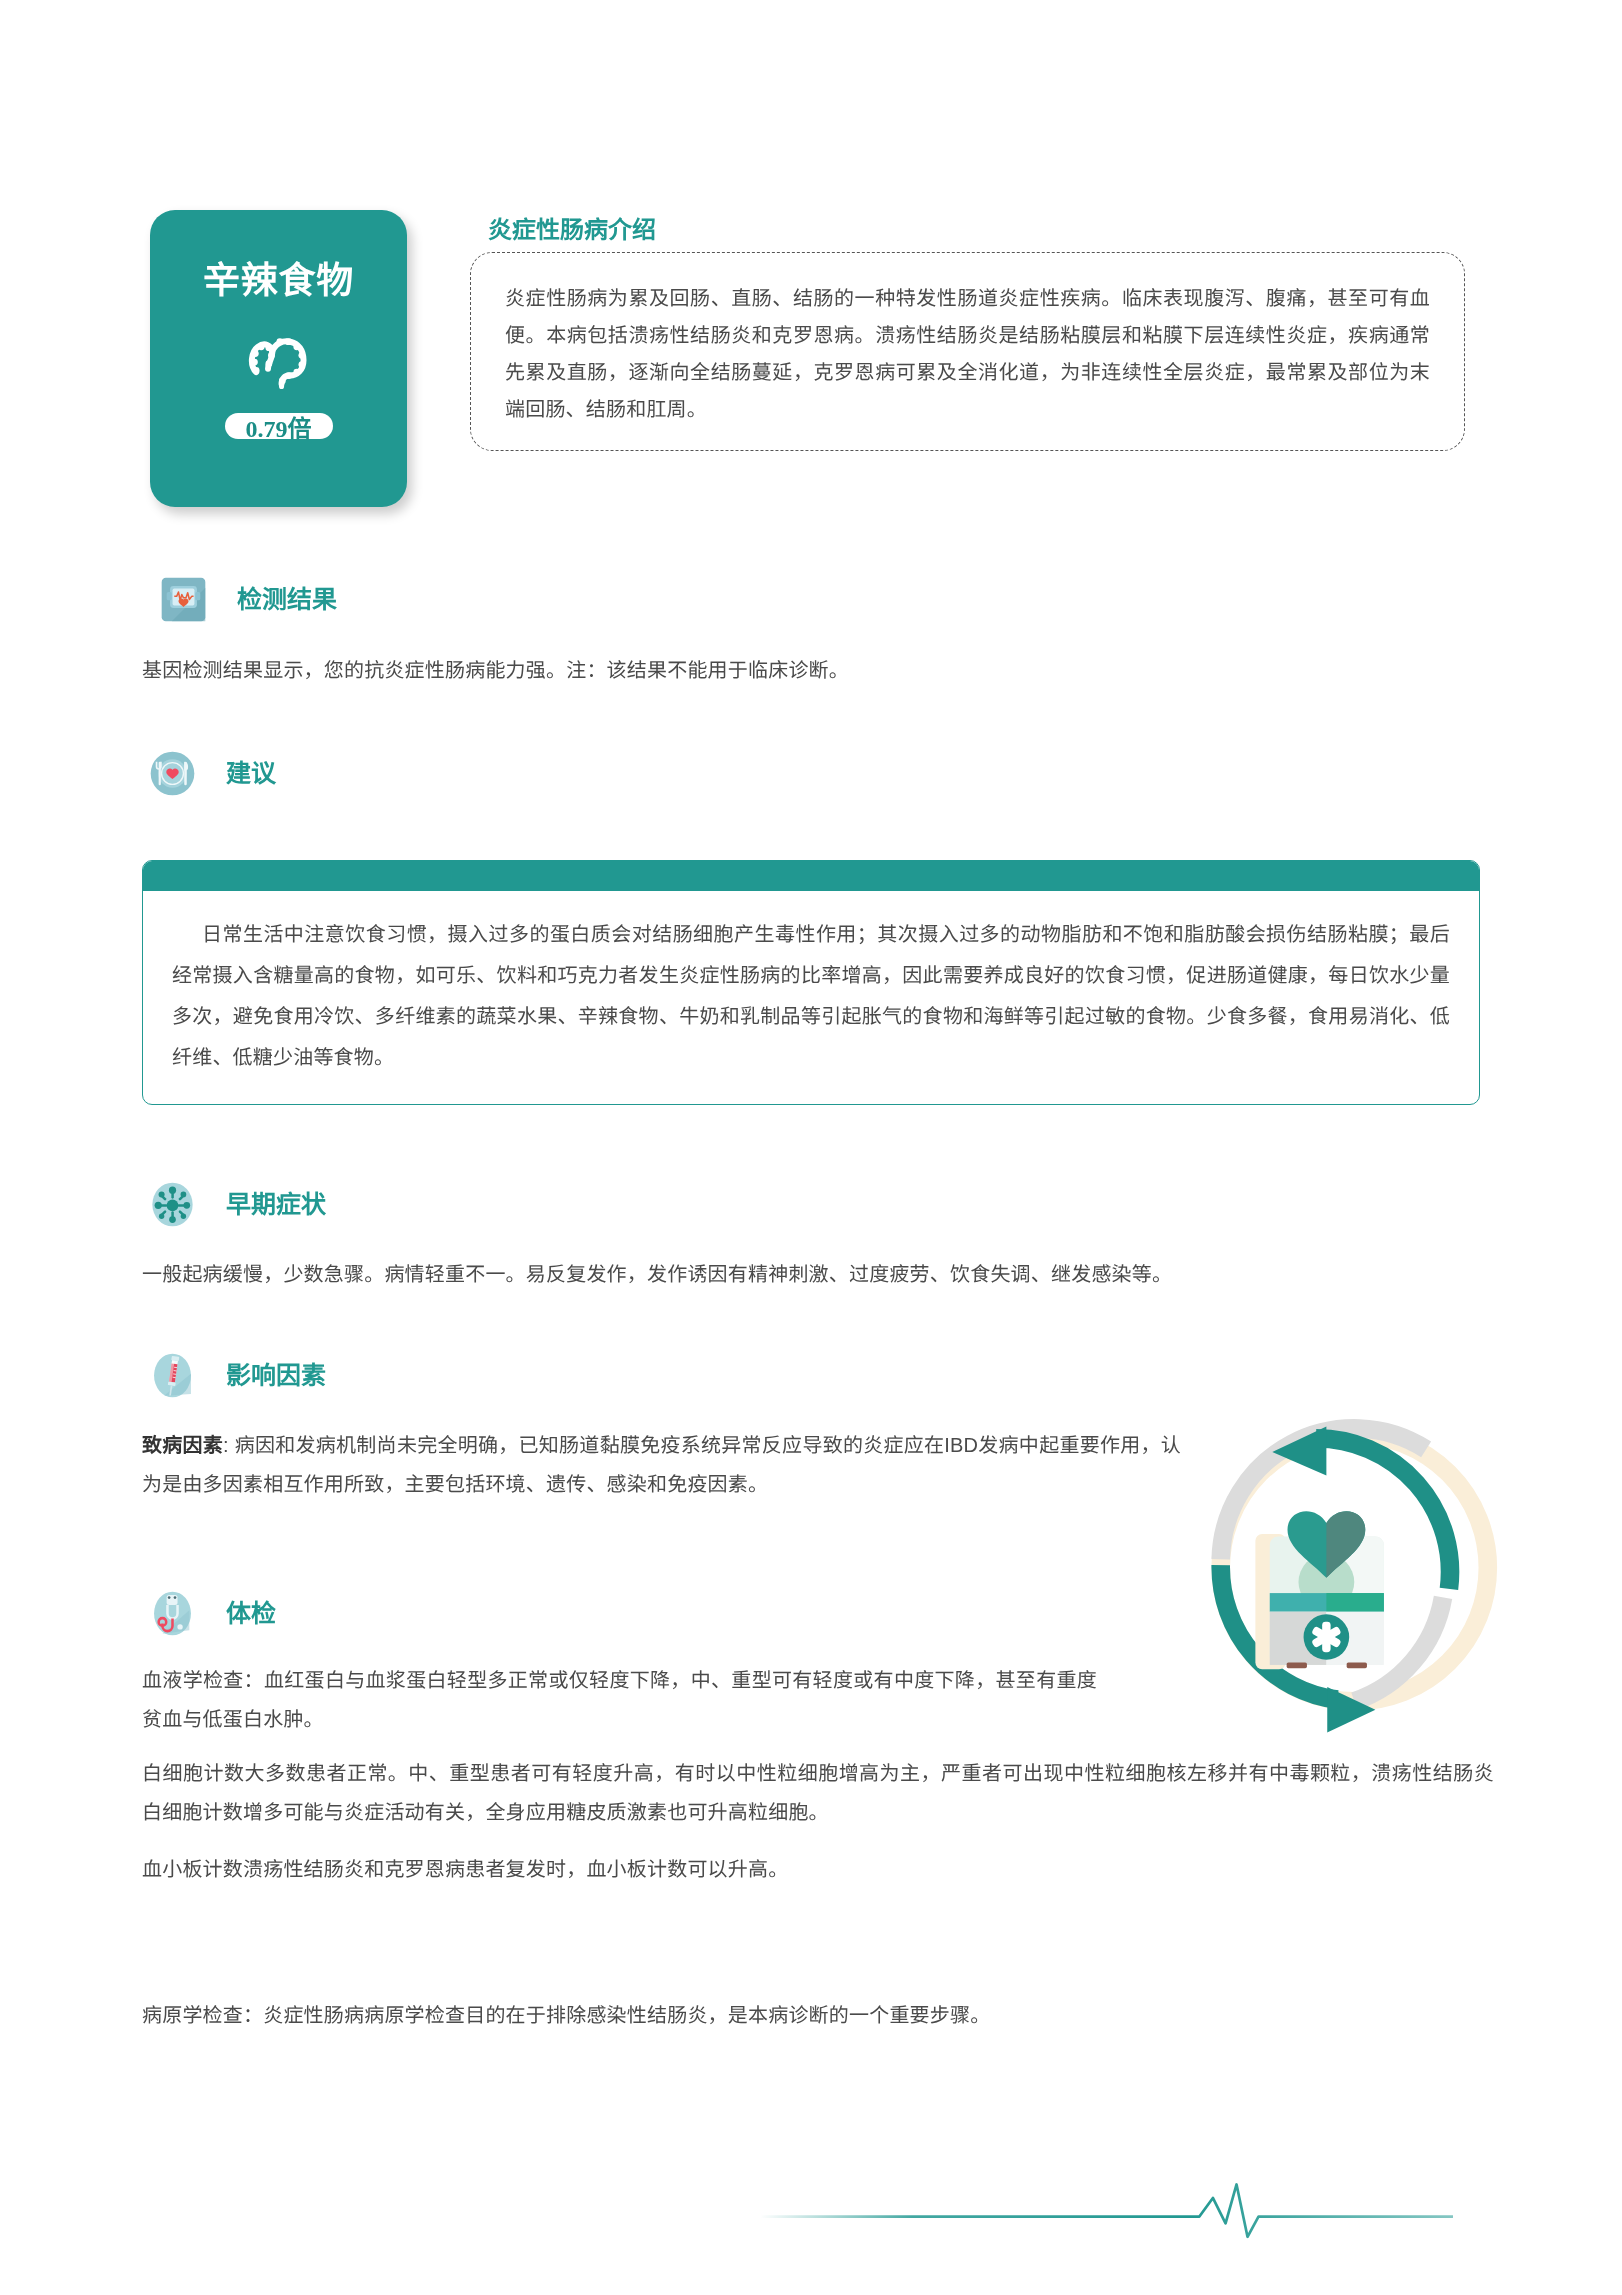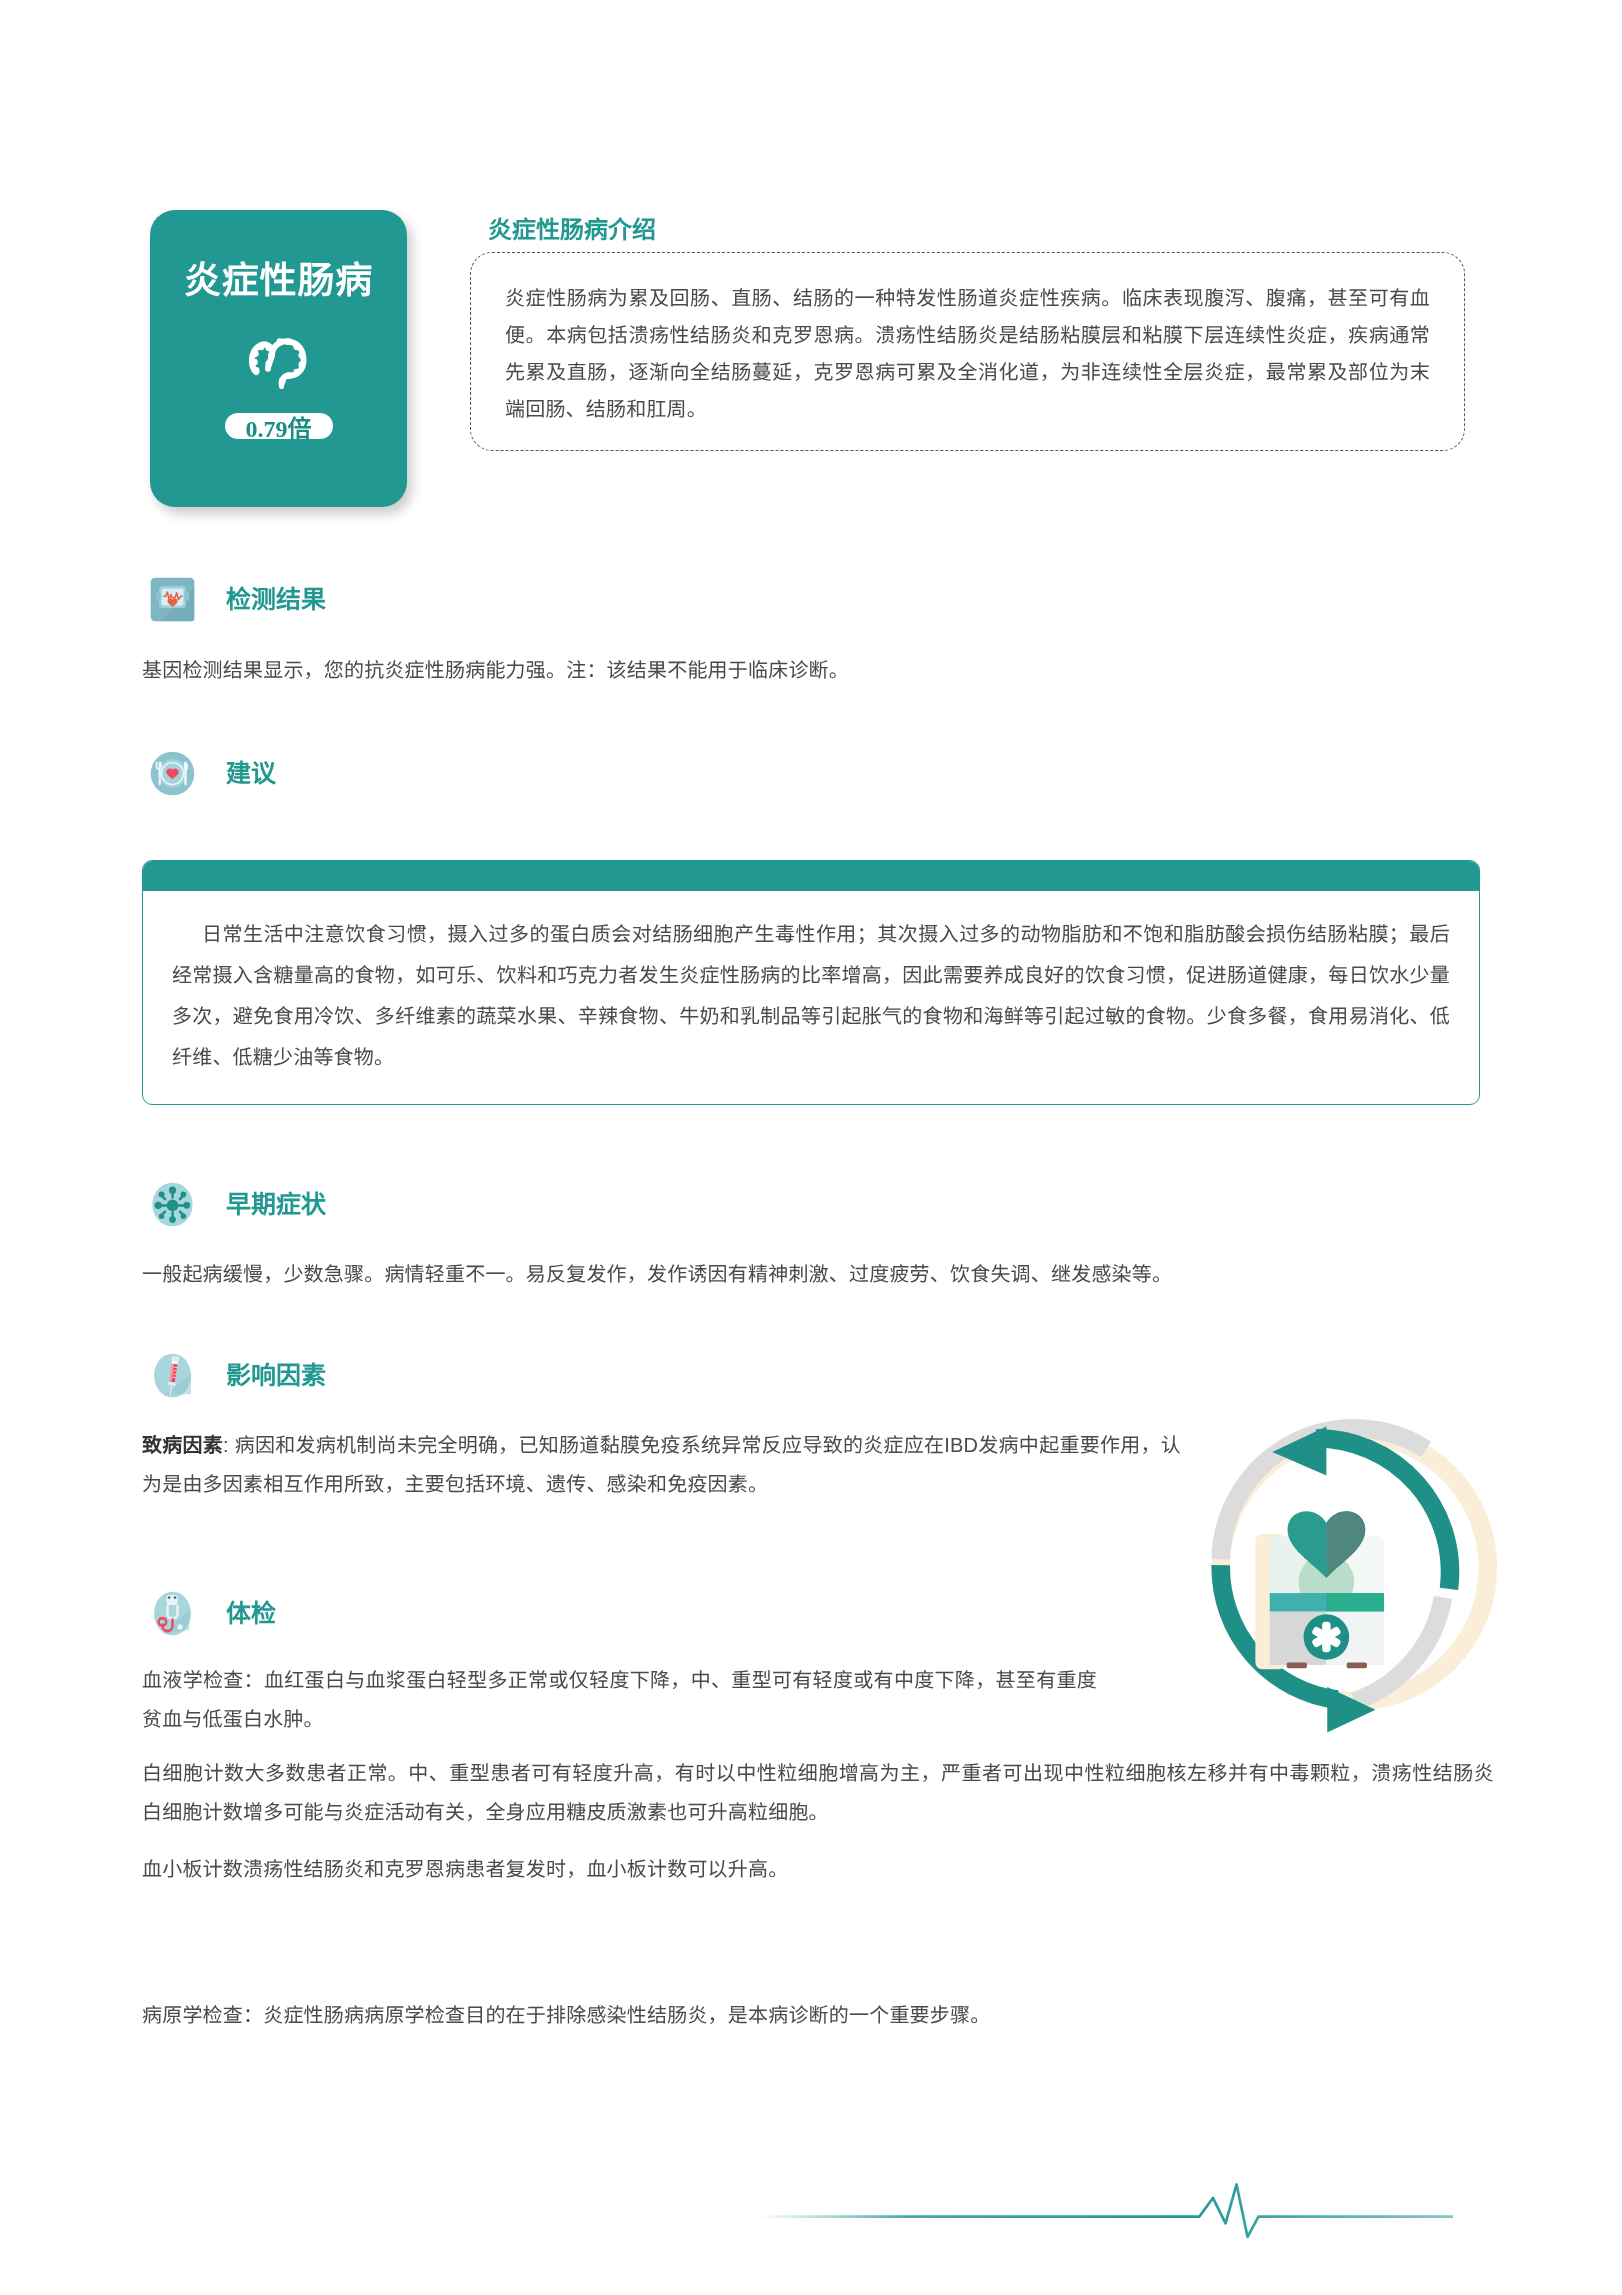--- a/index.html
+++ b/index.html
@@ -173,21 +173,21 @@
     left: 760px;
     top: 17px;
   }
 </style>
 </head>
 <body>
 
 <div class="page">
 
   <div class="disease-card">
-    <div class="disease-name">炎症性肠病</div>
+    <div class="disease-name">辛辣食物</div>
     <div class="intestine-icon">
       <svg viewBox="0 0 78 74" width="66" height="63" aria-hidden="true">
         <g fill="none" stroke="#ffffff" stroke-width="7" stroke-linecap="round" stroke-linejoin="round">
           <path d="M12 52 C4 44 6 28 14 22 C22 16 30 20 31 28 C32 36 26 40 26 48"></path>
           <path d="M31 28 C34 18 44 14 52 16"></path>
           <path d="M52 16 C62 18 68 26 68 38 C68 50 60 56 52 56"></path>
           <path d="M52 56 C45 56 42 60 42 66"></path>
         </g>
         <g fill="#ffffff">
           <circle cx="12" cy="50" r="4"></circle>
@@ -210,21 +210,21 @@
       </svg>
     </div>
     <div class="risk-badge">0.79倍</div>
   </div>
 
   <div class="intro-title">炎症性肠病介绍</div>
   <div class="intro-box">
     <div class="intro-text">炎症性肠病为累及回肠、直肠、结肠的一种特发性肠道炎症性疾病。临床表现腹泻、腹痛，甚至可有血便。本病包括溃疡性结肠炎和克罗恩病。溃疡性结肠炎是结肠粘膜层和粘膜下层连续性炎症，疾病通常先累及直肠，逐渐向全结肠蔓延，克罗恩病可累及全消化道，为非连续性全层炎症，最常累及部位为末端回肠、结肠和肛周。</div>
   </div>
 
-  <div class="section-head" style="left:149px; top:576px;">
+  <div class="section-head" style="left:160px; top:576px;">
     <div class="section-icon">
       <svg viewBox="0 0 56 56" width="47" height="47" aria-hidden="true">
         <rect x="2" y="2" width="52" height="52" rx="5" fill="#7fb6c4"></rect>
         <path d="M54 14 L54 54 L14 54 Z" fill="#6aa5b5" opacity="0.55"></path>
         <rect x="12" y="12" width="32" height="26" rx="4" fill="#9ecfdd"></rect>
         <rect x="8" y="19" width="6" height="10" rx="2" fill="#8cc3d3"></rect>
         <rect x="42" y="19" width="6" height="10" rx="2" fill="#8cc3d3"></rect>
         <rect x="15" y="15" width="26" height="20" rx="2" fill="#d8eef5"></rect>
         <path d="M17 24 L20 24 L22 19 L24 29 L26 22 L28 26 L31 26 L33 20 L35 28 L38 24 L40 24" fill="none" stroke="#e8603c" stroke-width="1.8" stroke-linejoin="round"></path>
         <path d="M28 28 c-2.2-2.4-6-0.6-6 2.2 0 2.6 3.6 4.6 6 6.6 2.4-2 6-4 6-6.6 0-2.8-3.8-4.6-6-2.2z" fill="#e8603c"></path>

